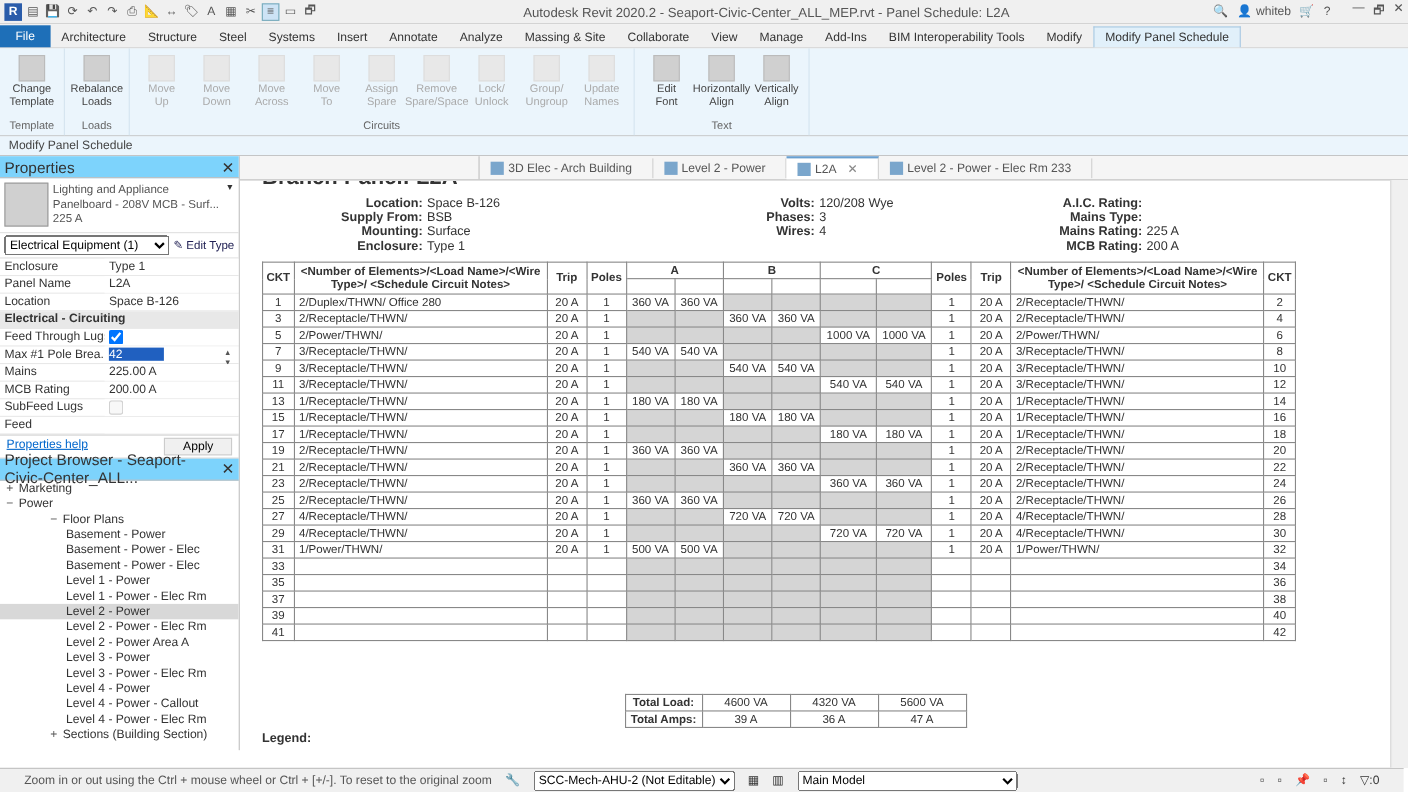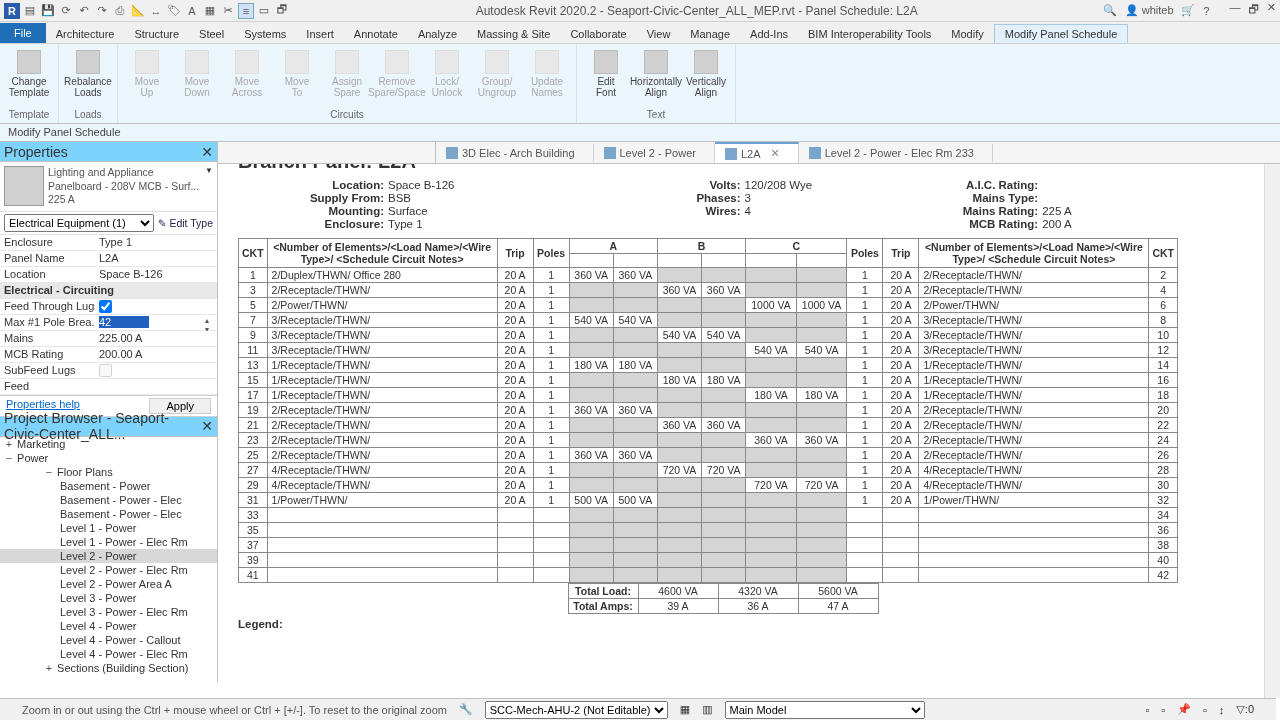--- a/index.html
+++ b/index.html
@@ -710,21 +710,21 @@
             <td class="sh"></td>
             <td class="sh"></td>
             <td class="sh"></td>
             <td></td>
             <td></td>
             <td class="ln"></td>
             <td>42</td>
           </tr>
         </tbody>
     </table>
-    <table class="grid" style="width:940px; border-top:none;">
+    <table class="grid" style="width:940px; border-top:none;margin-top:48px;">
       <tbody>
           <tr class="totrow">
         <td style="width:330px;border:none;"></td>
         <td style="width:70px">Total Load:</td>
         <td class="v" style="width:80px">4600 VA</td>
         <td class="v" style="width:80px">4320 VA</td>
         <td class="v" style="width:80px">5600 VA</td>
         <td style="border:none;"></td>
       </tr>
       <tr class="totrow">

